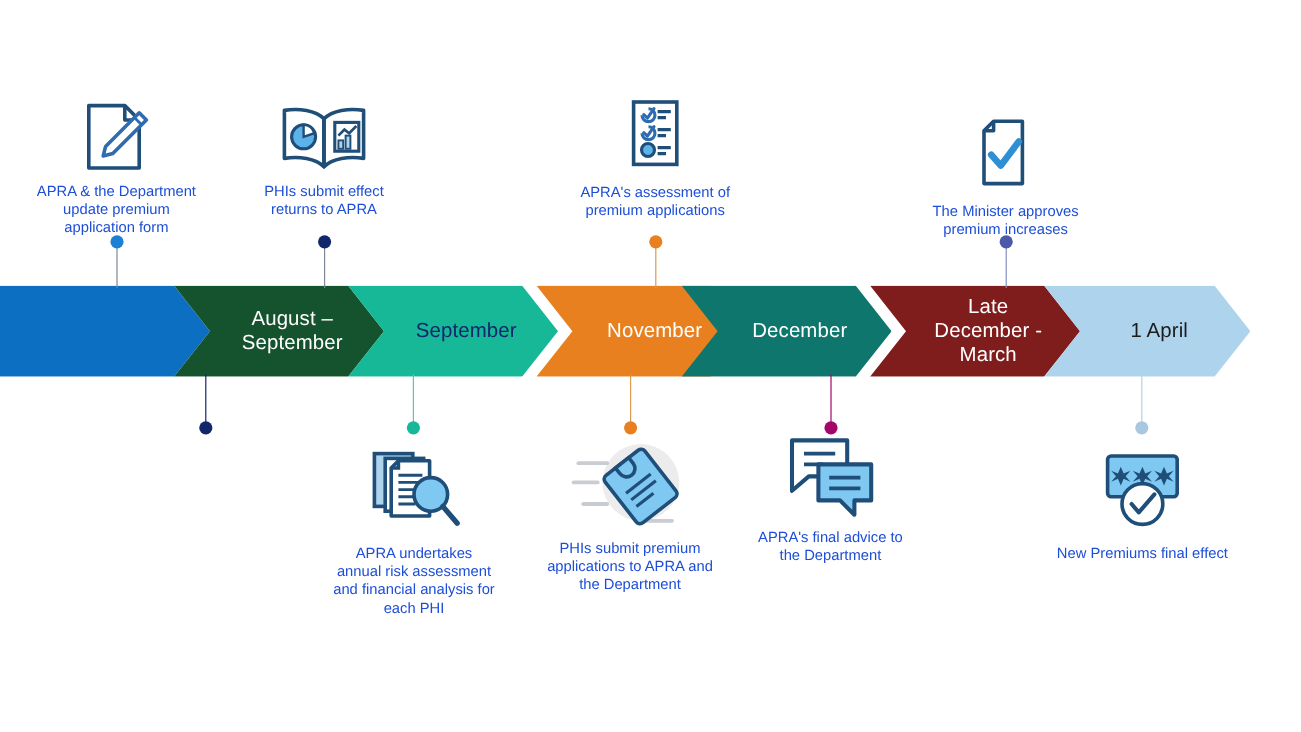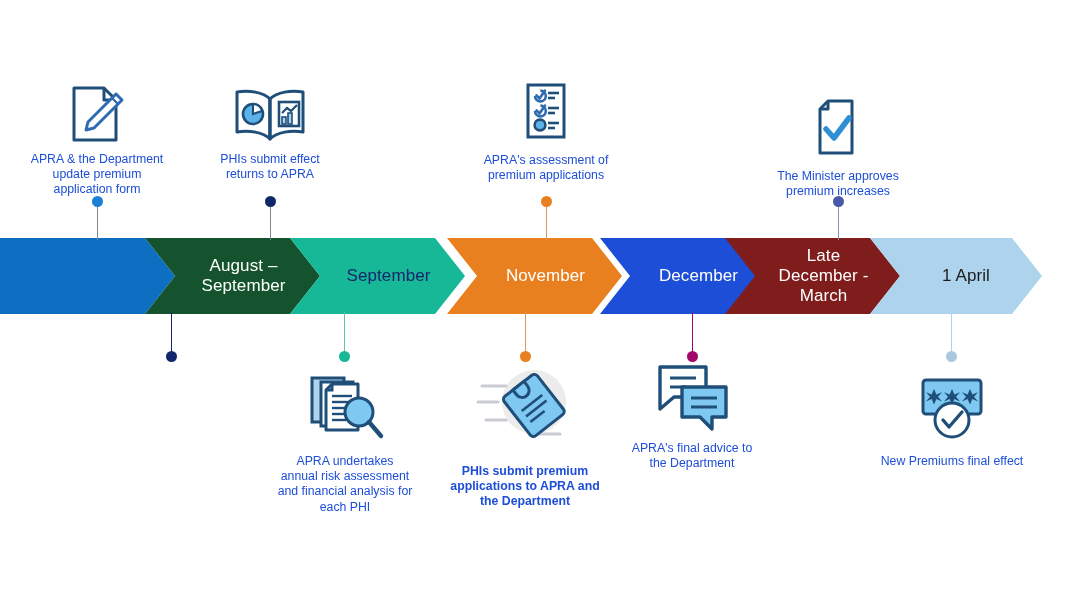--- a/index.html
+++ b/index.html
@@ -51,21 +51,21 @@
     <div class="seg" style="left:290px;width:175px;background:#17b897;
                 clip-path:polygon(0 0, 145px 0, 175px 38px, 145px 76px, 0 76px, 30px 38px);">
       <span class="seg-label" style="color:#12276b;padding-left:22px;">September</span>
     </div>
 
     <div class="seg" style="left:447px;width:175px;background:#e8801f;
                 clip-path:polygon(0 0, 145px 0, 175px 38px, 145px 76px, 0 76px, 30px 38px);">
       <span class="seg-label" style="color:#ffffff;padding-left:22px;">November</span>
     </div>
 
-    <div class="seg" style="left:600px;width:175px;background:#1d4ed8;
+    <div class="seg" style="left:568px;width:175px;background:#0f766e;
                 clip-path:polygon(0 0, 145px 0, 175px 38px, 145px 76px, 0 76px, 30px 38px);">
       <span class="seg-label" style="color:#ffffff;padding-left:22px;">December</span>
     </div>
 
     <div class="seg" style="left:725px;width:175px;background:#7f1d1d;
                 clip-path:polygon(0 0, 145px 0, 175px 38px, 145px 76px, 0 76px, 30px 38px);">
       <span class="seg-label" style="color:#ffffff;padding-left:22px;">Late
 December -
 March</span>
     </div>
@@ -203,21 +203,21 @@
         <line x1="56" y1="66" x2="84" y2="66" stroke="#c9ccd1" stroke-width="3.2" stroke-linecap="round"></line>
         <g transform="rotate(-38 58 36)">
           <rect x="36" y="12" width="42" height="50" rx="4" fill="#7ec8f2" stroke="#1f4e79" stroke-width="3"></rect>
           <path d="M50 12 h14 v6 a7 7 0 0 1 -14 0 z" fill="#7ec8f2" stroke="#1f4e79" stroke-width="3"></path>
           <line x1="44" y1="34" x2="70" y2="34" stroke="#1f4e79" stroke-width="2.6"></line>
           <line x1="44" y1="41" x2="70" y2="41" stroke="#1f4e79" stroke-width="2.6"></line>
           <line x1="44" y1="48" x2="62" y2="48" stroke="#1f4e79" stroke-width="2.6"></line>
         </g>
       </svg>
     </div>
-    <div class="cap" style="margin-top:20px;font-weight:bold;">PHIs submit premium
+    <div class="cap" style="margin-top:6px;">PHIs submit premium
 applications to APRA and
 the Department</div>
   </div>
 
   <div class="callout" style="left:613px;top:355px;width:158px;">
     <div class="icon-wrap" style="height:76px;">
       <svg width="80" height="72" viewBox="0 0 80 72">
         <path d="M8 8 h46 v30 h-32 l-14 12 z" fill="#ffffff" stroke="#1f4e79" stroke-width="3.4" stroke-linejoin="round"></path>
         <line x1="18" y1="19" x2="44" y2="19" stroke="#1f4e79" stroke-width="3"></line>
         <line x1="18" y1="28" x2="34" y2="28" stroke="#1f4e79" stroke-width="3"></line>

